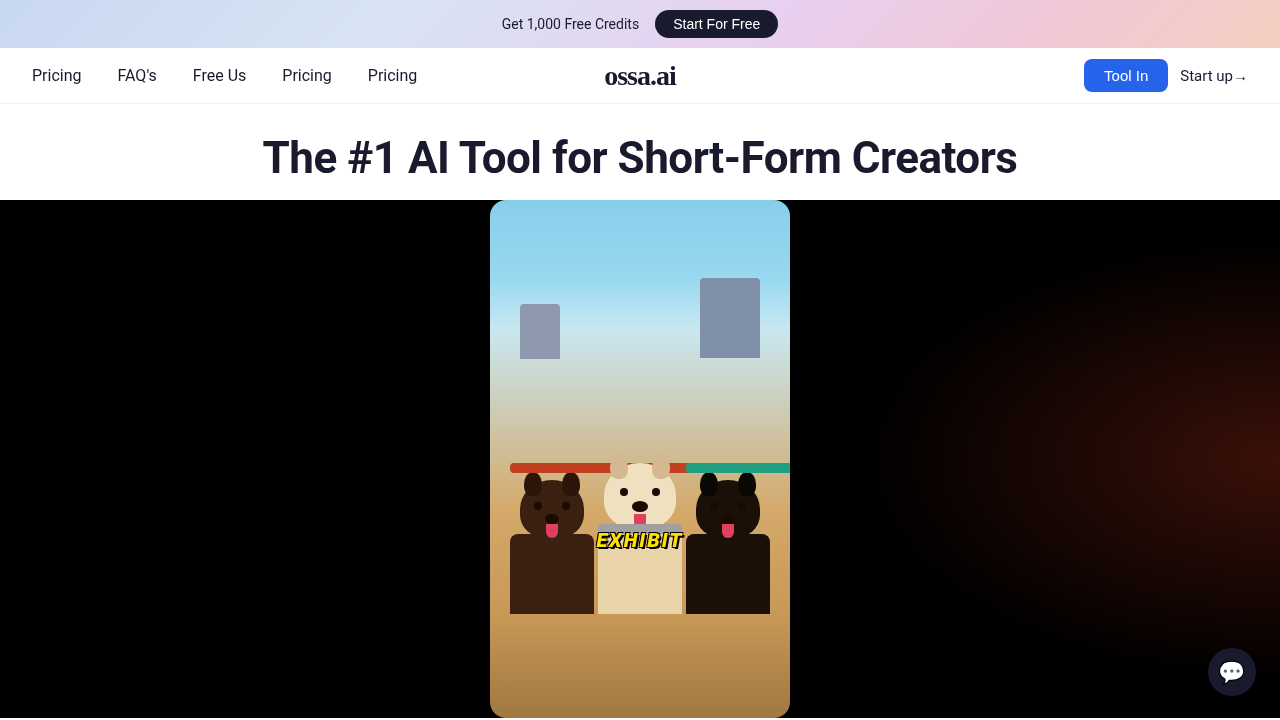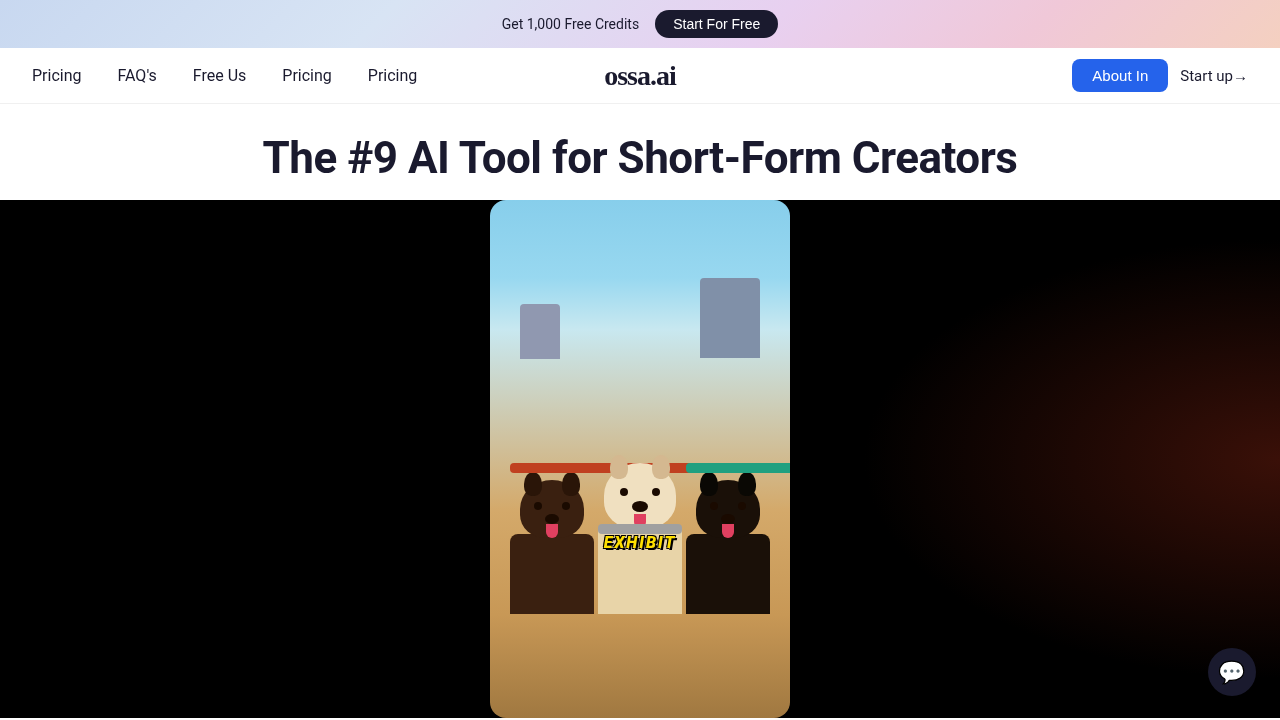--- a/index.html
+++ b/index.html
@@ -316,21 +316,21 @@
       background: #9098b0;
       border-radius: 4px 4px 0 0;
     }
 
     
     .exhibit-text {
       position: absolute;
       bottom: 32%;
       left: 50%;
       transform: translateX(-50%);
-      font-size: 16px;
+      font-size: 20px;
       font-weight: 900;
       color: #FFE000;
       text-shadow: 2px 2px 0 #000, -1px -1px 0 #000, 1px -1px 0 #000, -1px 1px 0 #000;
       letter-spacing: 2px;
       font-style: italic;
       z-index: 10;
     }
 
     
     .video-side-left {
@@ -385,26 +385,26 @@
     <a class="nav-link">Pricing</a>
     <a class="nav-link">FAQ's</a>
     <a class="nav-link">Free Us</a>
     <a class="nav-link">Pricing</a>
     <a class="nav-link">Pricing</a>
   </div>
 
   <div class="logo">ossa.ai</div>
 
   <div class="nav-right">
-    <button class="sign-in-btn">About In</button>
+    <button class="sign-in-btn">Tool In</button>
     <span class="sign-up-link">Start up→</span>
   </div>
 </nav>
 
-<h1 class="hero-title">The #9 AI Tool for Short-Form Creators</h1>
+<h1 class="hero-title">The #1 AI Tool for Short-Form Creators</h1>
 
 <div class="video-container">
   <div class="video-side-left"></div>
 
   <div class="video-inner">
     <div class="dog-scene">
 
       <div class="bg-building"></div>
       <div class="bg-building2"></div>
 

